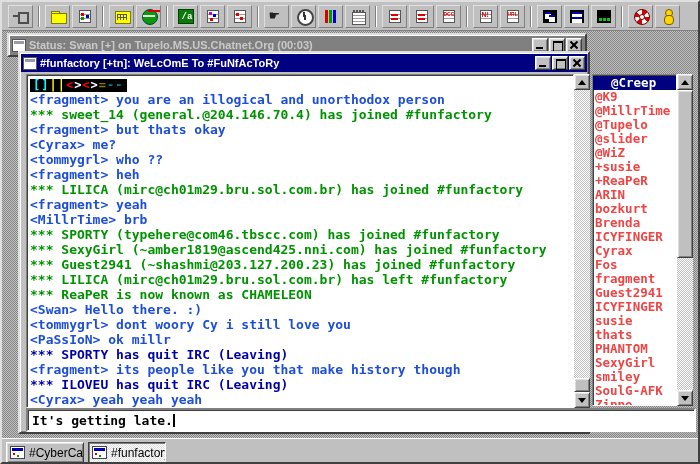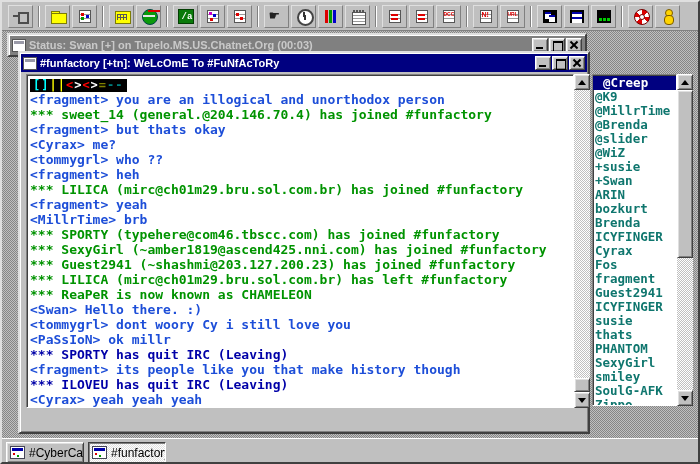--- a/index.html
+++ b/index.html
@@ -114,22 +114,22 @@
   .arr-down { width:0; height:0; border:4px solid transparent; border-top:5px solid #000; margin-bottom:-4px; }
   .sb-track { flex:1; position:relative; }
   .sb-thumb { position:absolute; left:0; width:16px; background:#c0c0c0;
               border:1px solid; border-color:#fff #404040 #404040 #fff; box-shadow:inset 1px 1px 0 #dfdfdf, inset -1px -1px 0 #808080; }
   .chat-thumb { bottom:0; height:14px; }
   .nick-thumb { top:0; height:168px; }
 
   .nicklist { position:absolute; left:572px; top:21px; width:85px; height:332px; background:#fff;
               border:1px solid #808080; border-right-color:#fff; border-bottom-color:#fff; box-shadow:inset 1px 1px 0 #404040;
               overflow:hidden; font:bold 12.5px "DejaVu Sans Mono","Liberation Mono",monospace; padding:1px 0 0 2px; }
-  .nick { height:14px; line-height:14px; white-space:pre; color:#0f766e; }
-  .nick.selected { background:var(--sel-bg); color:var(--sel-fg); margin-left:-2px; padding-left:10px; }
+  .nick { height:14px; line-height:14px; white-space:pre; color:#ef4444; }
+  .nick.selected { background:var(--sel-bg); color:var(--sel-fg); margin-left:-2px; padding-left:18px; }
 
   .inputbox { position:absolute; left:6px; top:355px; width:670px; height:24px; background:#fff;
               border:2px solid; border-color:#808080 #fff #fff #808080; box-shadow:inset 1px 1px 0 #404040;
               font:bold 13px "DejaVu Sans Mono","Liberation Mono",monospace; padding:3px 0 0 4px; white-space:pre; }
   .caret { display:inline-block; width:2px; height:13px; background:#000; vertical-align:-2px; }
 
   
   .switchbar { position:absolute; left:0; top:436px; width:100%; height:28px; background:#c0c0c0;
                border-top:1px solid #fff; display:flex; align-items:center; padding-left:4px; }
   .swbtn { width:78px; height:21px; margin-right:4px; display:flex; align-items:center; gap:4px; padding-left:3px;
@@ -290,25 +290,25 @@
         </div>
         <div class="sb-btn">
             <div class="arr-down"></div>
           </div>
       </div>
 
       <div class="nicklist">
           <div class="nick selected">@Creep</div>
           <div class="nick">@K9</div>
           <div class="nick">@MillrTime</div>
-          <div class="nick">@Brenda</div>
+          <div class="nick">@Tupelo</div>
           <div class="nick">@slider</div>
           <div class="nick">@WiZ</div>
           <div class="nick">+susie</div>
-          <div class="nick">+Swan</div>
+          <div class="nick">+ReaPeR</div>
           <div class="nick">ARIN</div>
           <div class="nick">bozkurt</div>
           <div class="nick">Brenda</div>
           <div class="nick">ICYFINGER</div>
           <div class="nick">Cyrax</div>
           <div class="nick">Fos</div>
           <div class="nick">fragment</div>
           <div class="nick">Guest2941</div>
           <div class="nick">ICYFINGER</div>
           <div class="nick">susie</div>
@@ -325,20 +325,21 @@
             <div class="arr-up"></div>
           </div>
         <div class="sb-track dither-light">
           <div class="sb-thumb nick-thumb"></div>
         </div>
         <div class="sb-btn">
             <div class="arr-down"></div>
           </div>
       </div>
 
+      <div class="inputbox"><span>It's getting late.</span><span class="caret"></span></div>
     </div>
 
   </div>
 
   <div class="switchbar">
       <div class="swbtn">
         <span class="sw-ico"></span>
         <span>#CyberCafe</span>
       </div>
       <div class="swbtn active">

